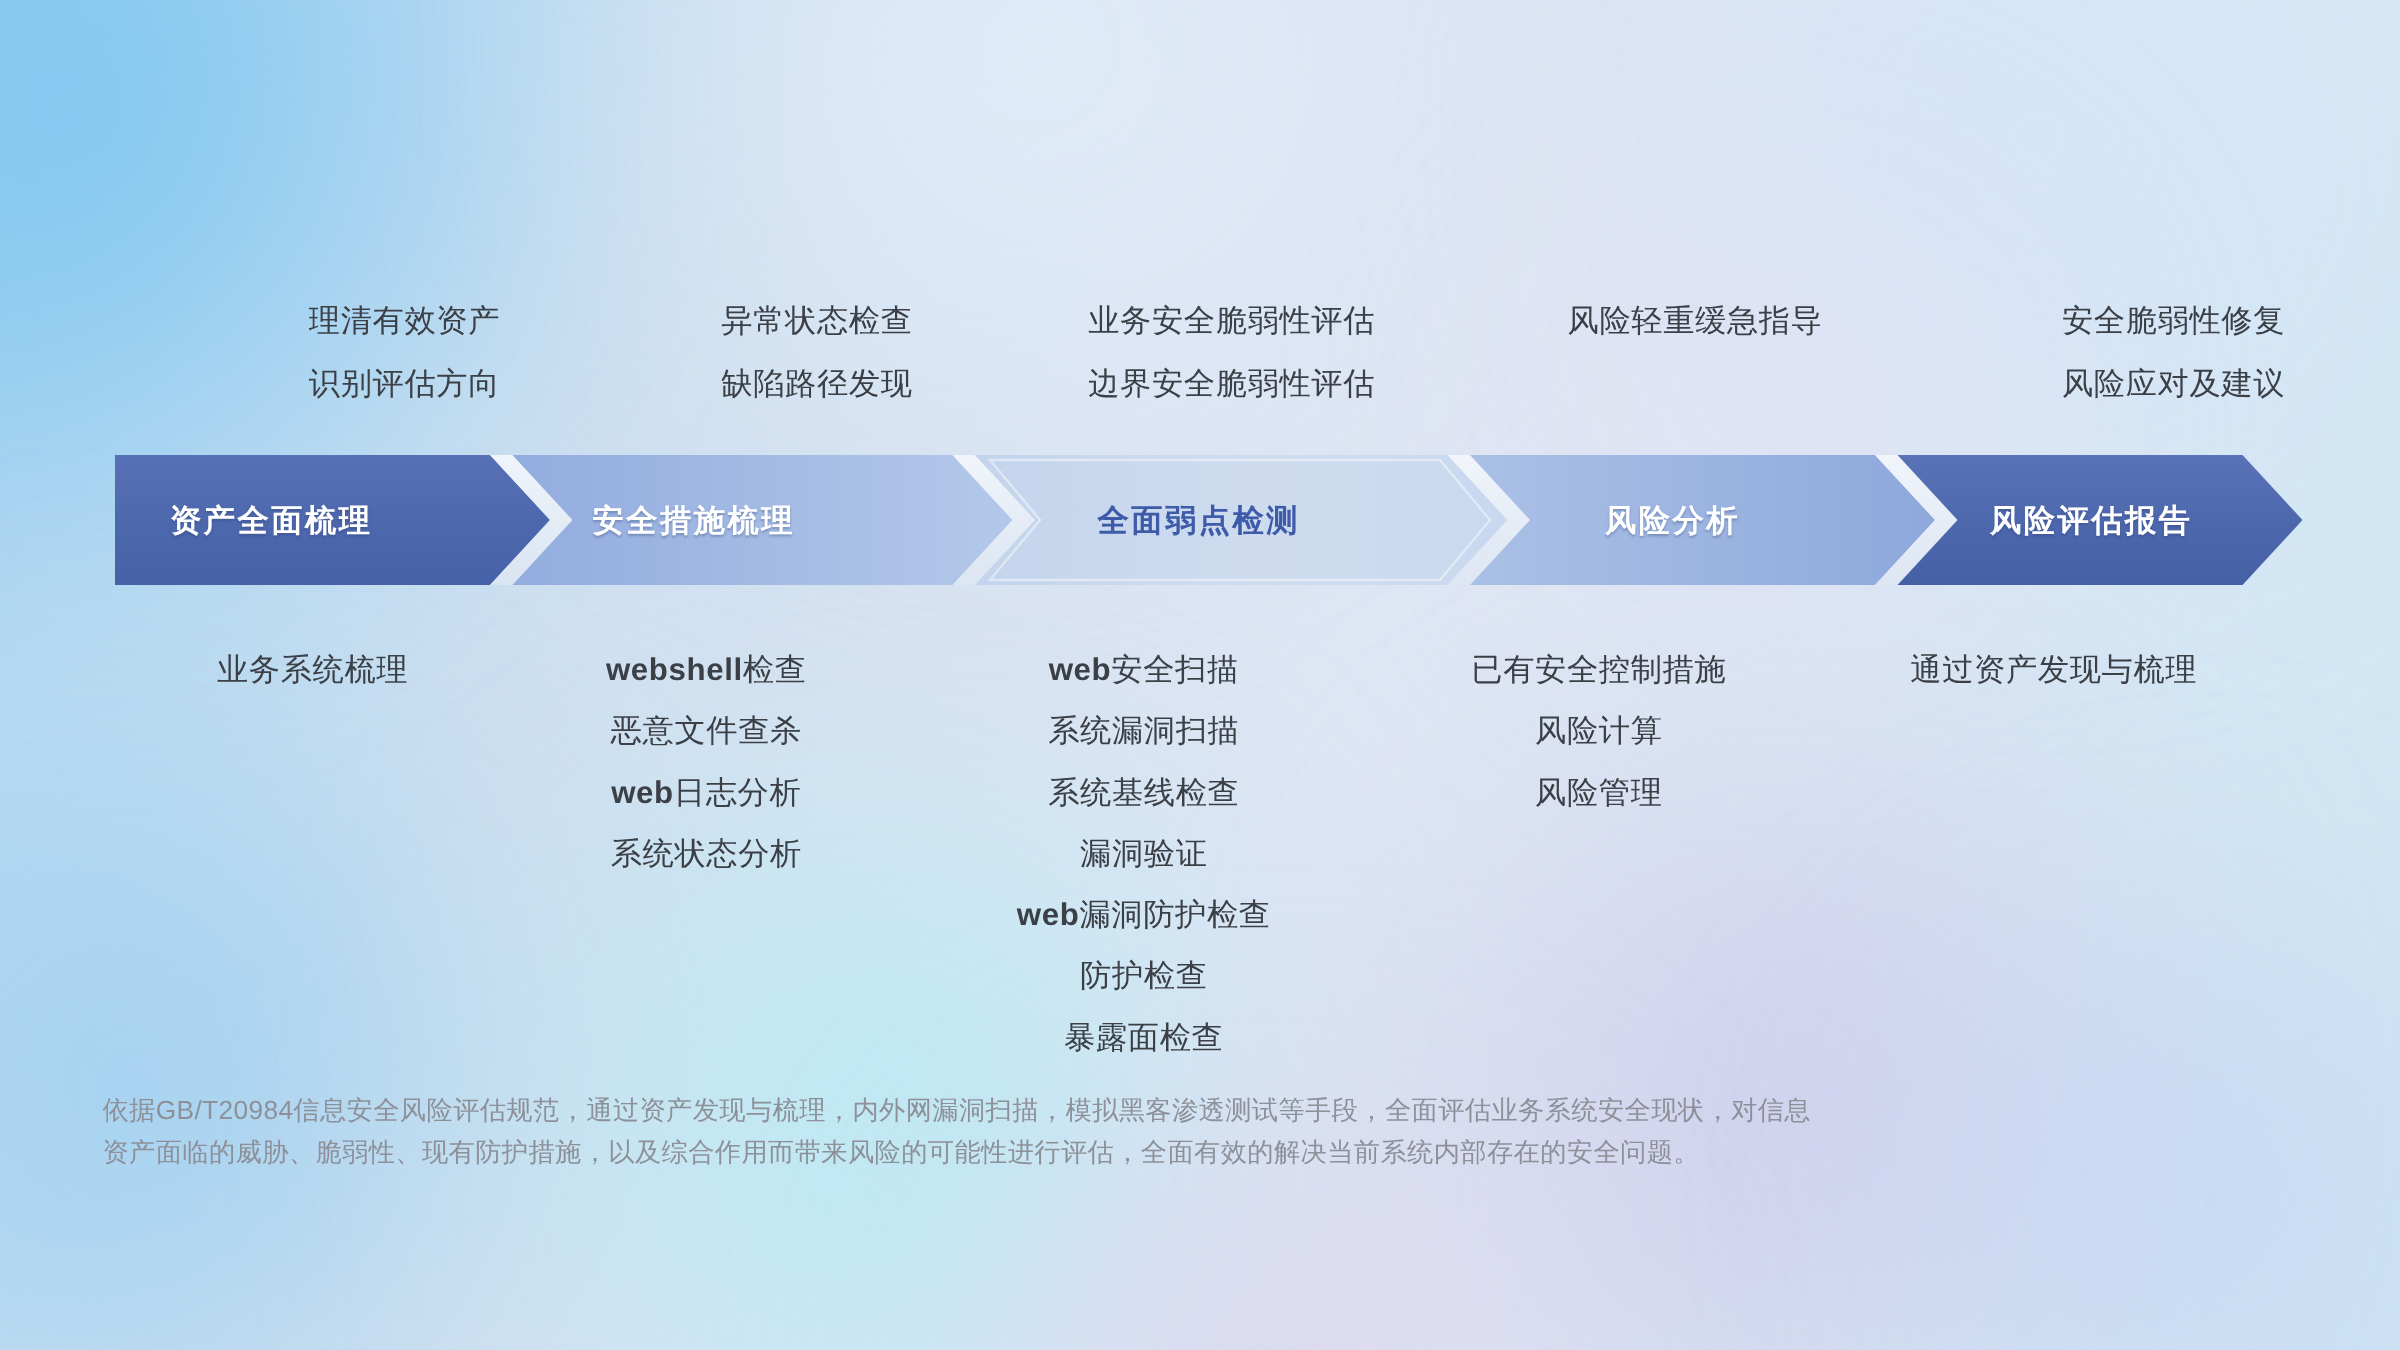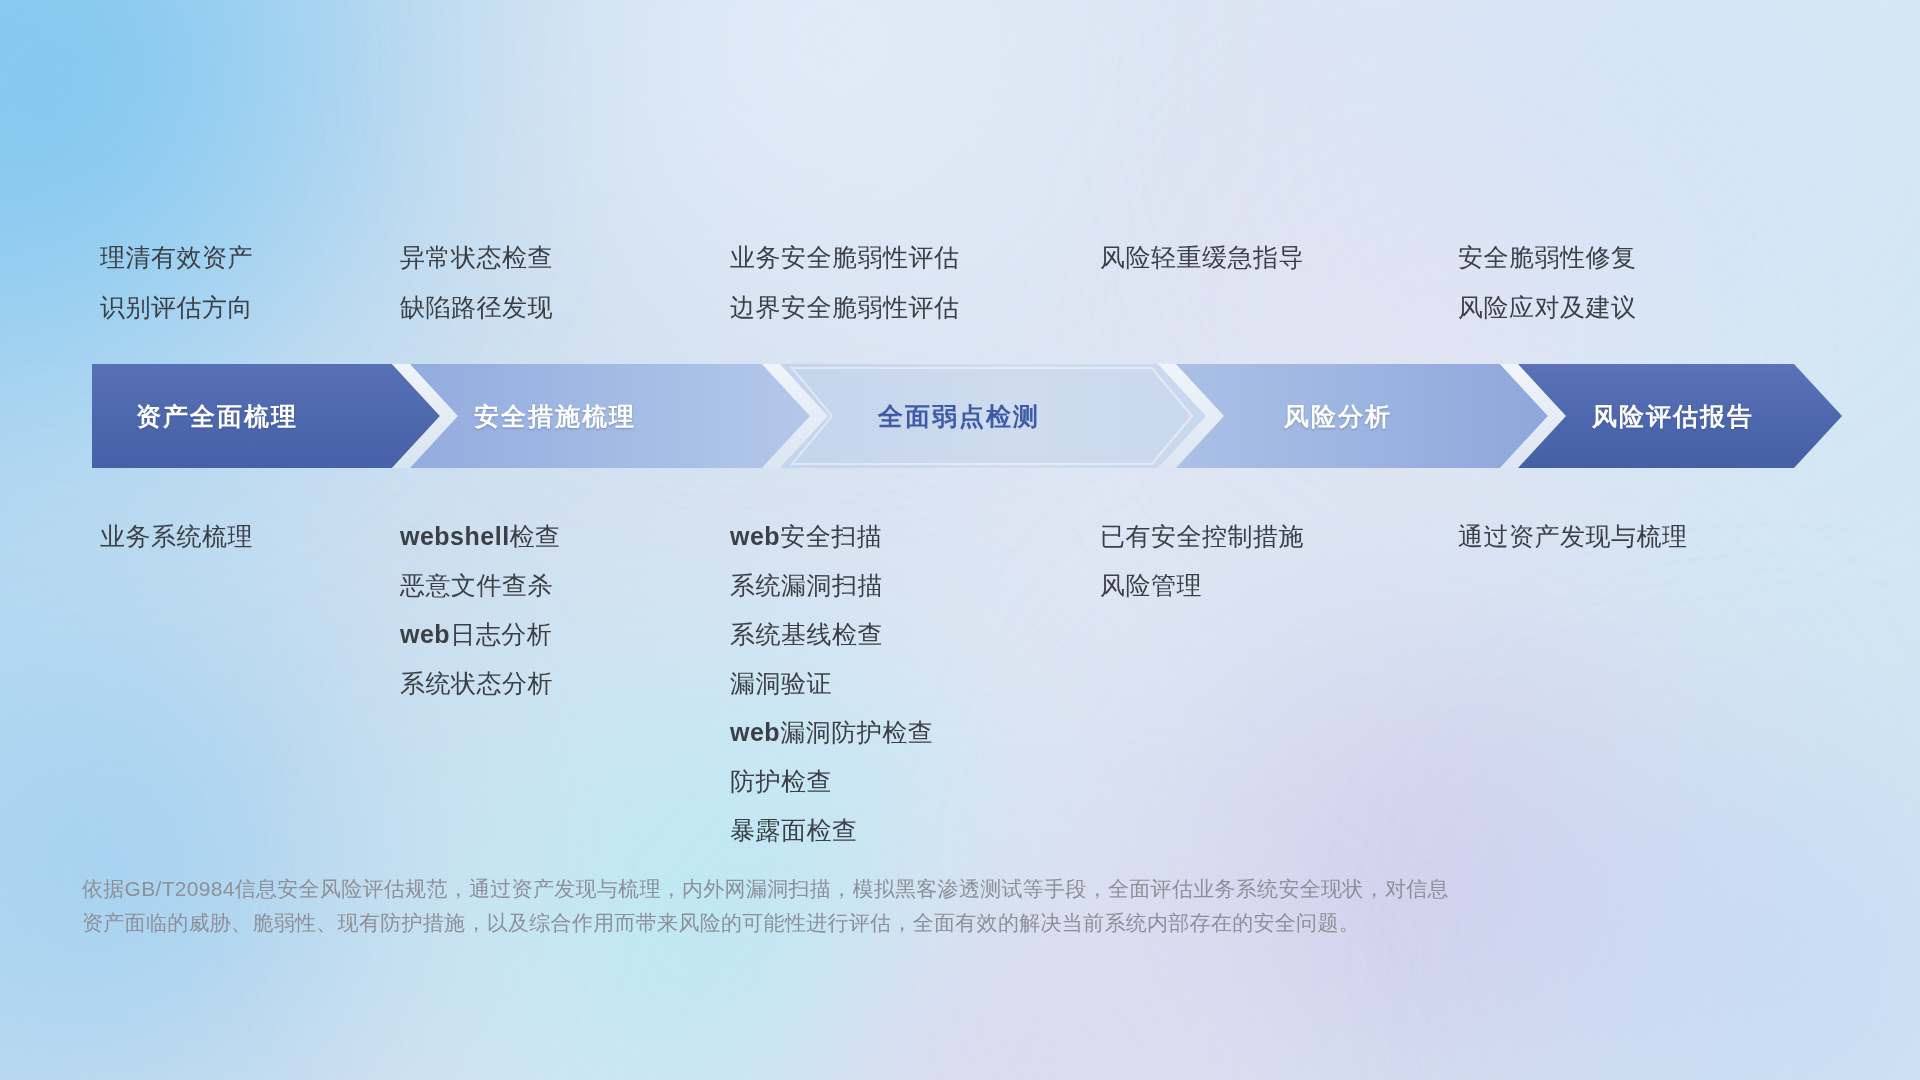--- a/index.html
+++ b/index.html
@@ -63,21 +63,21 @@
 
   
   .top-row {
     position: absolute;
     left: 100px;
     top: 232px;
     width: 1728px;
     display: flex;
   }
   .top-col {
-    text-align: left;
+    text-align: right;
     color: #3b3f46;
     font-size: 25px;
     line-height: 50px;
     letter-spacing: .5px;
   }
   .top-col .ln { white-space: nowrap; }
 
   
   #band {
     position: absolute;
@@ -103,20 +103,21 @@
 
   
   .bot-row {
     position: absolute;
     left: 100px;
     top: 512px;
     width: 1728px;
     display: flex;
   }
   .bot-col {
+    text-align: center;
     color: #3b3f46;
     font-size: 25px;
     line-height: 49px;
     letter-spacing: .5px;
   }
   .bot-col .ln { white-space: nowrap; }
   .bot-col .ln.strong { font-weight: bold; }
   .bot-col .ln.strong .cjk { font-weight: normal; }
 
   
@@ -256,20 +257,21 @@
         <div class="ln">系统漏洞扫描</div>
         <div class="ln">系统基线检查</div>
         <div class="ln">漏洞验证</div>
         <div class="ln strong"><span>web</span><span class="cjk">漏洞防护检查</span></div>
         <div class="ln">防护检查</div>
         <div class="ln">暴露面检查</div>
       </div>
 
       <div class="bot-col" style="width:358px">
         <div class="ln">已有安全控制措施</div>
+        <div class="ln">风险计算</div>
         <div class="ln">风险管理</div>
       </div>
 
       <div class="bot-col" style="width:370px">
         <div class="ln">通过资产发现与梳理</div>
       </div>
 
     </div>
 
     <div id="footer">

